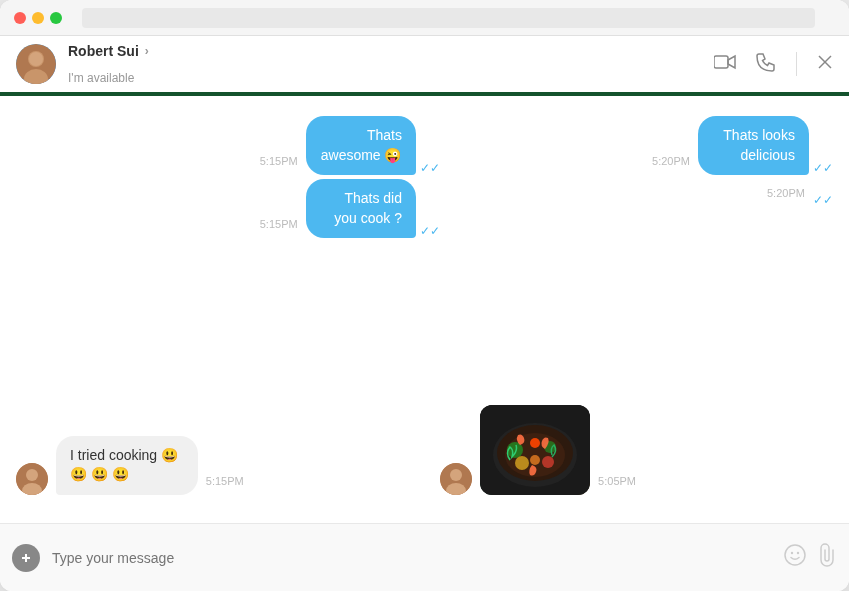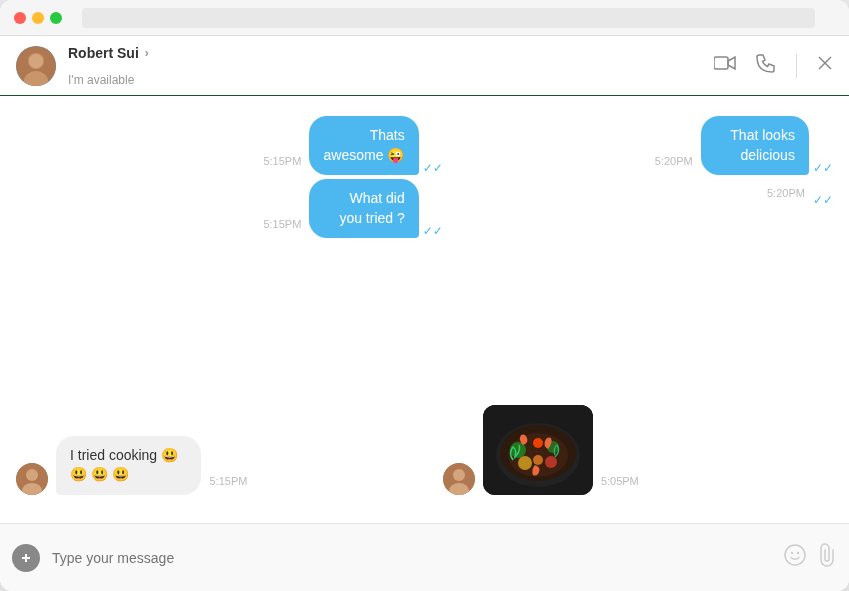--- a/index.html
+++ b/index.html
@@ -53,21 +53,21 @@
       flex: 1;
       margin: 0 20px;
       height: 20px;
       background: #e8e8e8;
       border-radius: 4px;
     }
 
     
     .chat-header {
       height: 60px;
-      border-bottom: 1px solid #14532d;
+      border-bottom: 4px solid #14532d;
       display: flex;
       align-items: center;
       padding: 0 16px;
       flex-shrink: 0;
       background: #fff;
     }
 
     .header-avatar {
       width: 40px;
       height: 40px;
@@ -359,21 +359,21 @@
             <span>Thats awesome 😜</span>
           </div>
           <div class="double-check">✓✓</div>
         </div>
       </div>
 
       <div class="outgoing-with-time">
         <div class="message-time">5:15PM</div>
         <div class="message-meta">
           <div class="bubble outgoing">
-            <span>What did you tried ?</span>
+            <span>Thats did you cook ?</span>
           </div>
           <div class="double-check">✓✓</div>
         </div>
       </div>
     </div>
 
     <div style="height:16px"></div>
 
     <div class="message-row incoming">
       <div class="message-avatar">
@@ -411,21 +411,21 @@
       <div class="message-time">5:05PM</div>
     </div>
 
     <div style="height:16px"></div>
 
     <div class="outgoing-group">
       <div class="outgoing-with-time">
         <div class="message-time">5:20PM</div>
         <div class="message-meta">
           <div class="bubble outgoing">
-            <span>That looks delicious</span>
+            <span>Thats looks delicious</span>
           </div>
           <div class="double-check">✓✓</div>
         </div>
       </div>
 
       <div class="outgoing-with-time">
         <div class="message-time">5:20PM</div>
         <div class="message-meta">
           <div class="double-check">✓✓</div>
         </div>

